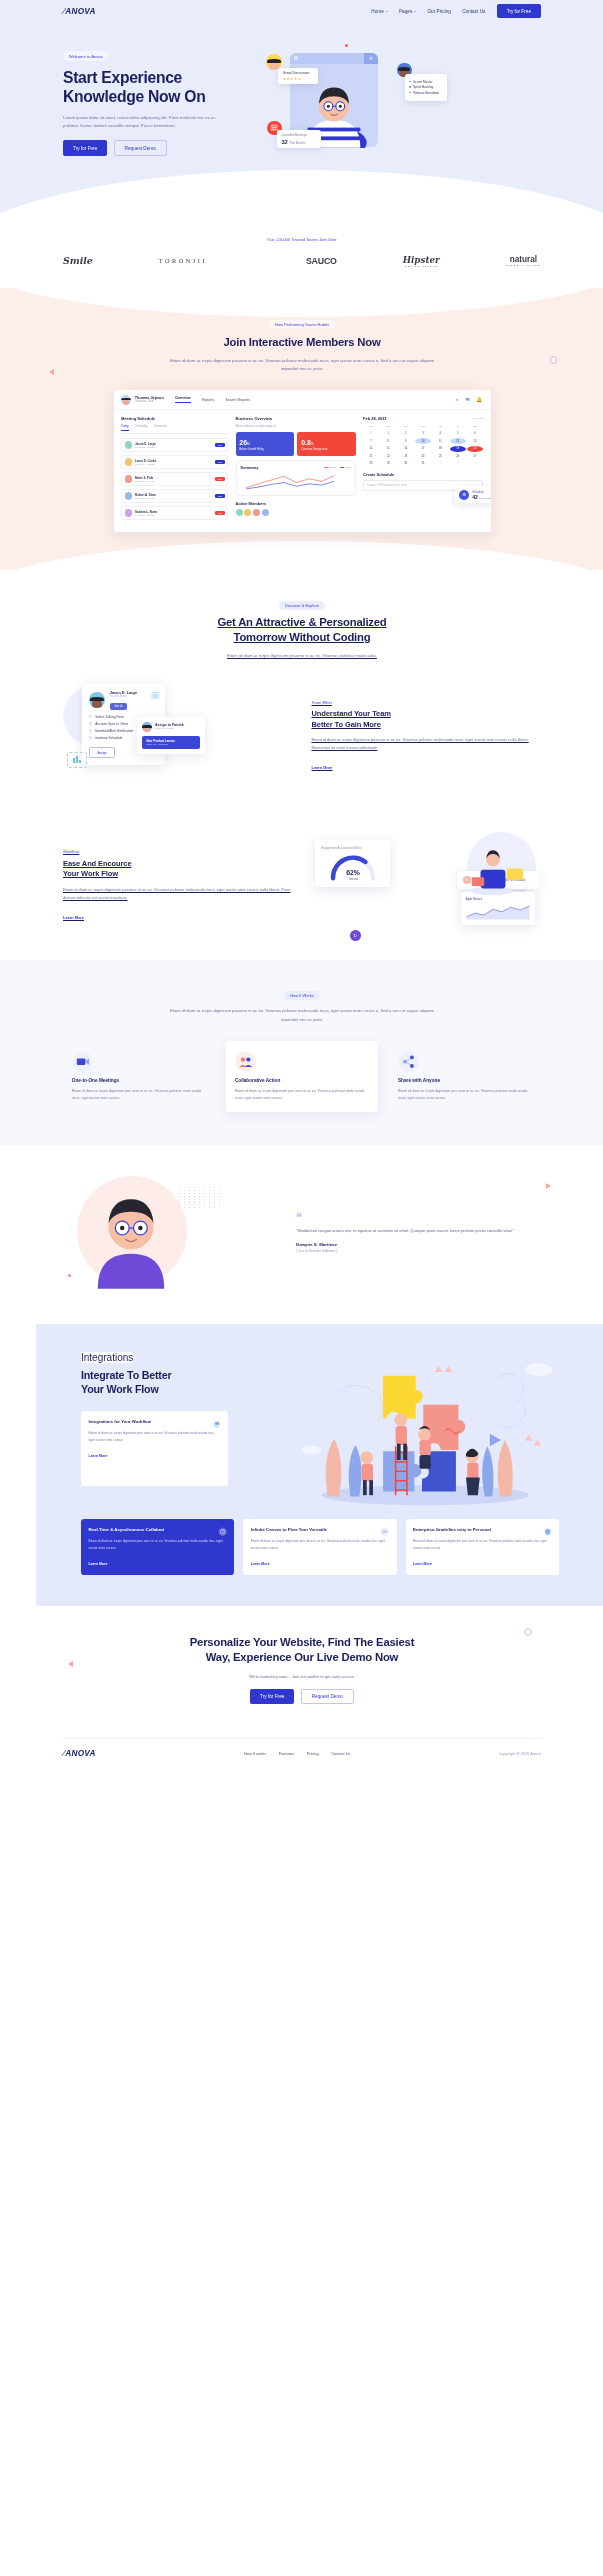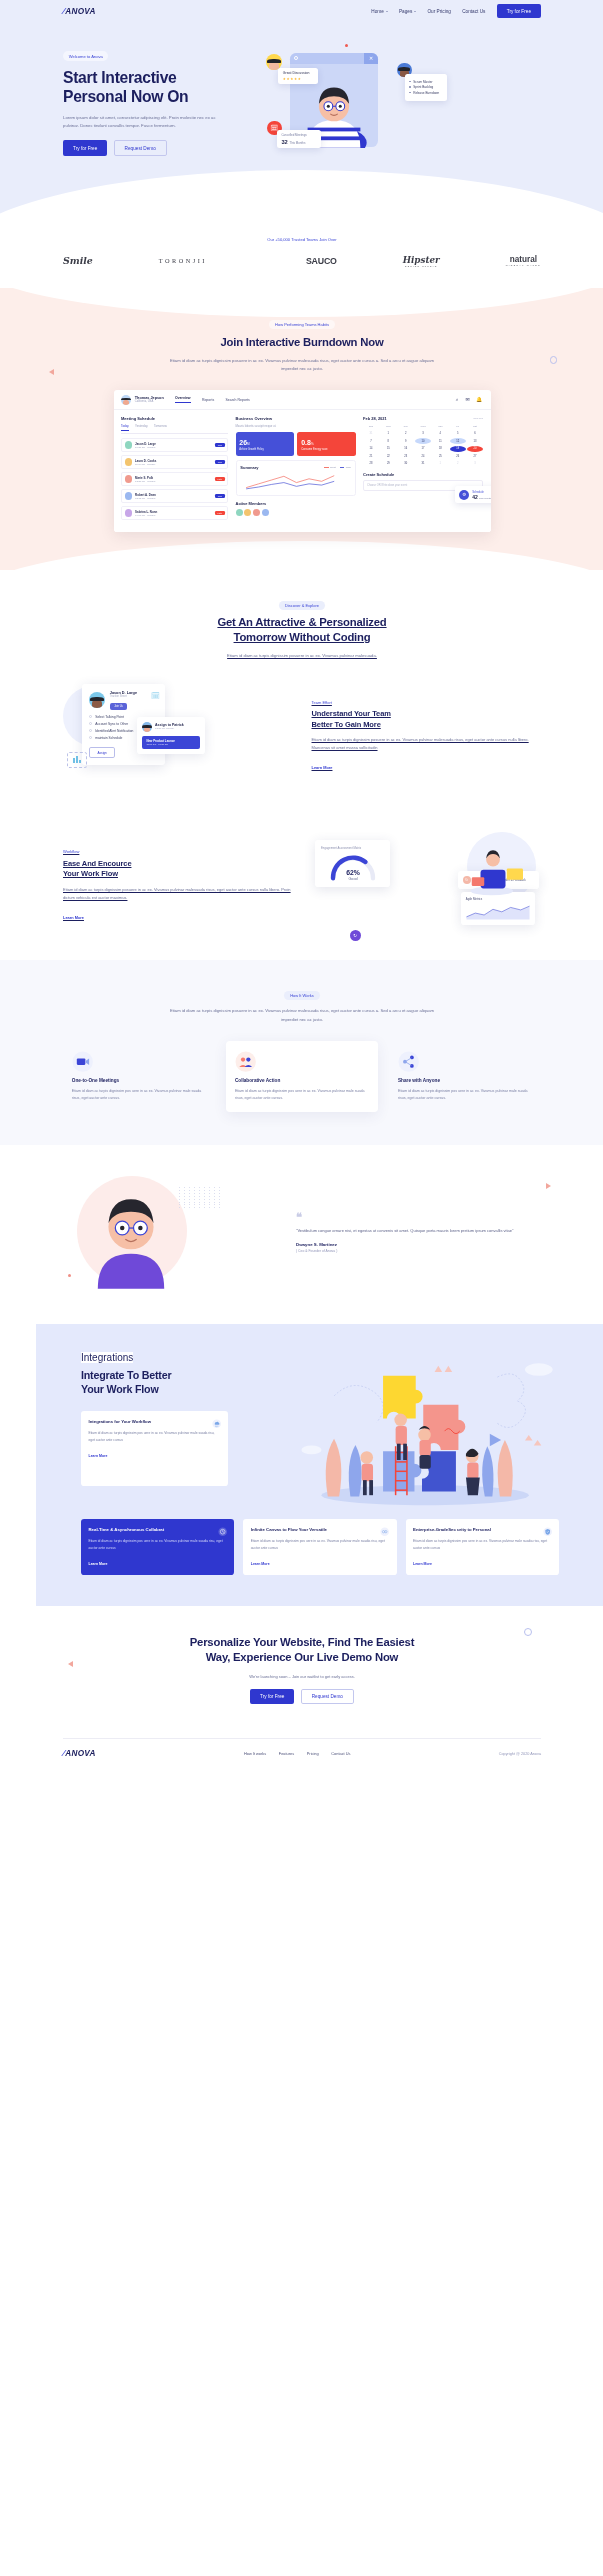--- a/index.html
+++ b/index.html
@@ -197,22 +197,22 @@
         <a href="#">Our Pricing</a>
         <a href="#">Contact Us</a>
         <button class="btn btn-primary">Try for Free</button>
       </nav>
     </header>
 
     <div class="hero">
       <div class="hero-left">
         <span class="pill">Welcome to Anova</span>
         <h1>
-          <span>Start Interactive</span><br>
-          <span>Personal Now On</span>
+          <span>Start Experience</span><br>
+          <span>Knowledge Now On</span>
         </h1>
         <p class="hero-p">Lorem ipsum dolor sit amet, consectetur adipiscing elit. Proin molestie nec ex ac pulvinar. Donec tindunt convallis tempor. Fusce fermentum.</p>
         <div class="hero-btns">
           <button class="btn btn-primary">Try for Free</button>
           <button class="btn btn-outline">Request Demo</button>
         </div>
       </div>
 
       <div class="hero-right">
         <i class="red-dot" style="left:93px;top:6.3px;"></i>
@@ -282,21 +282,21 @@
     </div>
   </div>
 </div>
 
 <div class="pink-sec">
   <div class="wrap">
     <i class="tri" style="left:-14px;top:52px;"></i>
     <div class="ring" style="right:-16.4px;top:39px;width:7.5px;height:7.5px;"></div>
     <div class="sec-head">
       <span class="pill2">How Performing Teams Habits</span>
-      <h2>Join Interactive Burndown Now</h2>
+      <h2>Join Interactive Members Now</h2>
       <p class="sec-p">Etiam id diam ac turpis dignissim posuere in ac ex. Vivamus pulvinar malesuada risus, eget auctor ante cursus a. Sed a arcu et augue aliquam imperdiet nec ac justo.</p>
     </div>
 
     <div class="dash">
       <div class="dash-top">
         <div class="who">
           <div class="avatar" style="width:10px;height:10px;background:#bcd6f5;">
               <div class="face" style="background:#f0a98f;"></div>
             </div>
           <div>

